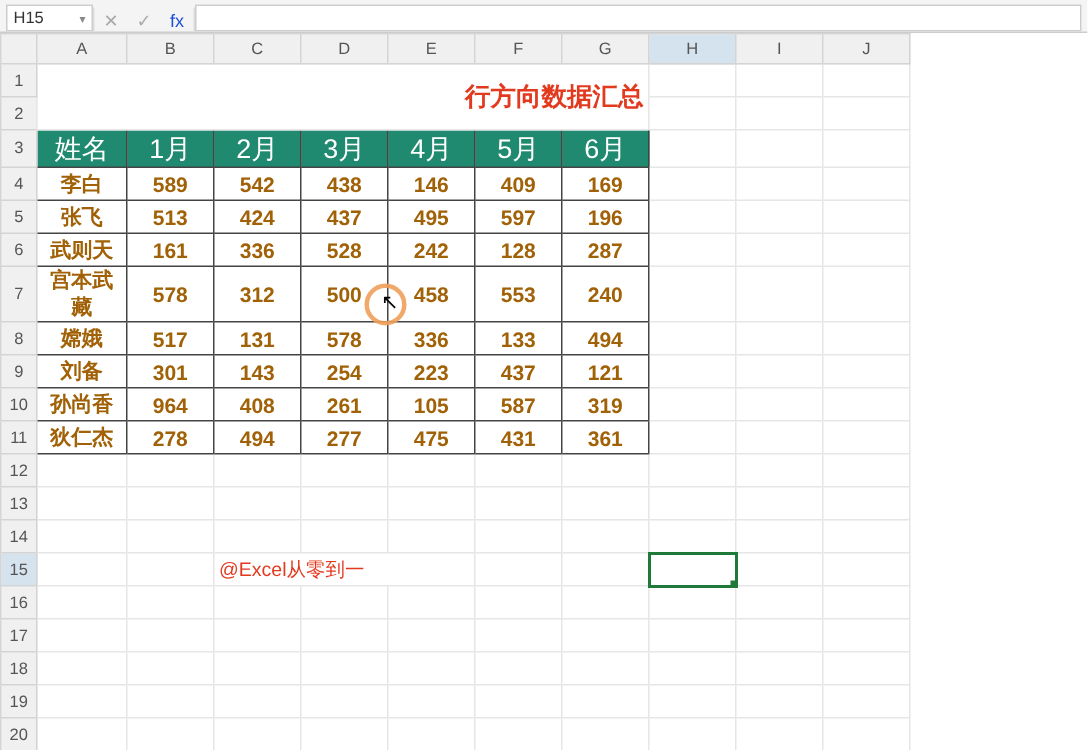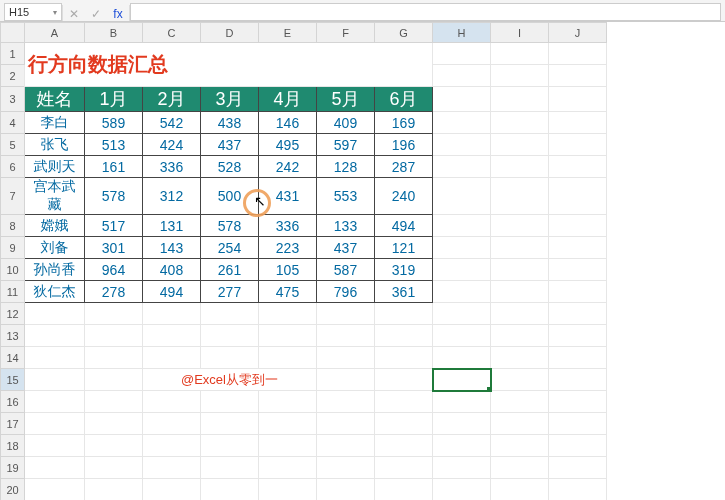--- a/index.html
+++ b/index.html
@@ -67,39 +67,40 @@
     padding:0 3px;
     vertical-align: middle;
   }
   .colA { width:60px; }
   .colN { width:58px; }
   .colW { width:58px; }
 
   
   .title {
     color:#e23a1f;
-    font-size:20px;
+    font-size:17px;
     font-weight:bold;
-    text-align:left;
+    text-align:right;
     height:38px !important;
   }
 
   
   .hdr {
     background:#1f8a70;
     color:#fff;
     text-align:center;
     font-size:18px;
     border:1px solid #444 !important;
   }
   .dcell {
     border:1px solid #444 !important;
     text-align:center;
     font-size:14px;
-    color:#0369a1;
+    color:#a16207;
+    font-weight:bold;
   }
   .dname { text-align:center; }
 
   
   .watermark {
     color:#e23a1f;
     font-size:13px;
   }
 
   
@@ -235,21 +236,21 @@
           <td class="cell"></td>
           <td class="cell"></td>
           <td class="cell"></td>
         </tr>
         <tr>
           <th class="rowhead">7</th>
           <td class="cell dcell dname">宫本武藏</td>
           <td class="cell dcell">578</td>
           <td class="cell dcell">312</td>
           <td class="cell dcell">500</td>
-          <td class="cell dcell">431</td>
+          <td class="cell dcell">458</td>
           <td class="cell dcell">553</td>
           <td class="cell dcell">240</td>
           <td class="cell"></td>
           <td class="cell"></td>
           <td class="cell"></td>
         </tr>
         <tr>
           <th class="rowhead">8</th>
           <td class="cell dcell dname">嫦娥</td>
           <td class="cell dcell">517</td>
@@ -288,21 +289,21 @@
           <td class="cell"></td>
           <td class="cell"></td>
         </tr>
         <tr>
           <th class="rowhead">11</th>
           <td class="cell dcell dname">狄仁杰</td>
           <td class="cell dcell">278</td>
           <td class="cell dcell">494</td>
           <td class="cell dcell">277</td>
           <td class="cell dcell">475</td>
-          <td class="cell dcell">796</td>
+          <td class="cell dcell">431</td>
           <td class="cell dcell">361</td>
           <td class="cell"></td>
           <td class="cell"></td>
           <td class="cell"></td>
         </tr>
       </tbody>
 
   <tbody id="empty-rows">
         <tr>
           <th class="rowhead">12</th>
@@ -340,21 +341,21 @@
           <td class="cell"></td>
           <td class="cell"></td>
           <td class="cell"></td>
           <td class="cell"></td>
           <td class="cell"></td>
         </tr>
         <tr>
           <th class="rowhead active">15</th>
           <td class="cell"></td>
           <td class="cell"></td>
-          <td class="cell" colspan="3" style="text-align: center;"><span class="watermark">@Excel从零到一</span></td>
+          <td class="cell" colspan="3" style="text-align: left;"><span class="watermark">@Excel从零到一</span></td>
           <td class="cell"></td>
           <td class="cell"></td>
           <td class="cell sel"></td>
           <td class="cell"></td>
           <td class="cell"></td>
         </tr>
         <tr>
           <th class="rowhead">16</th>
           <td class="cell"></td>
           <td class="cell"></td>

